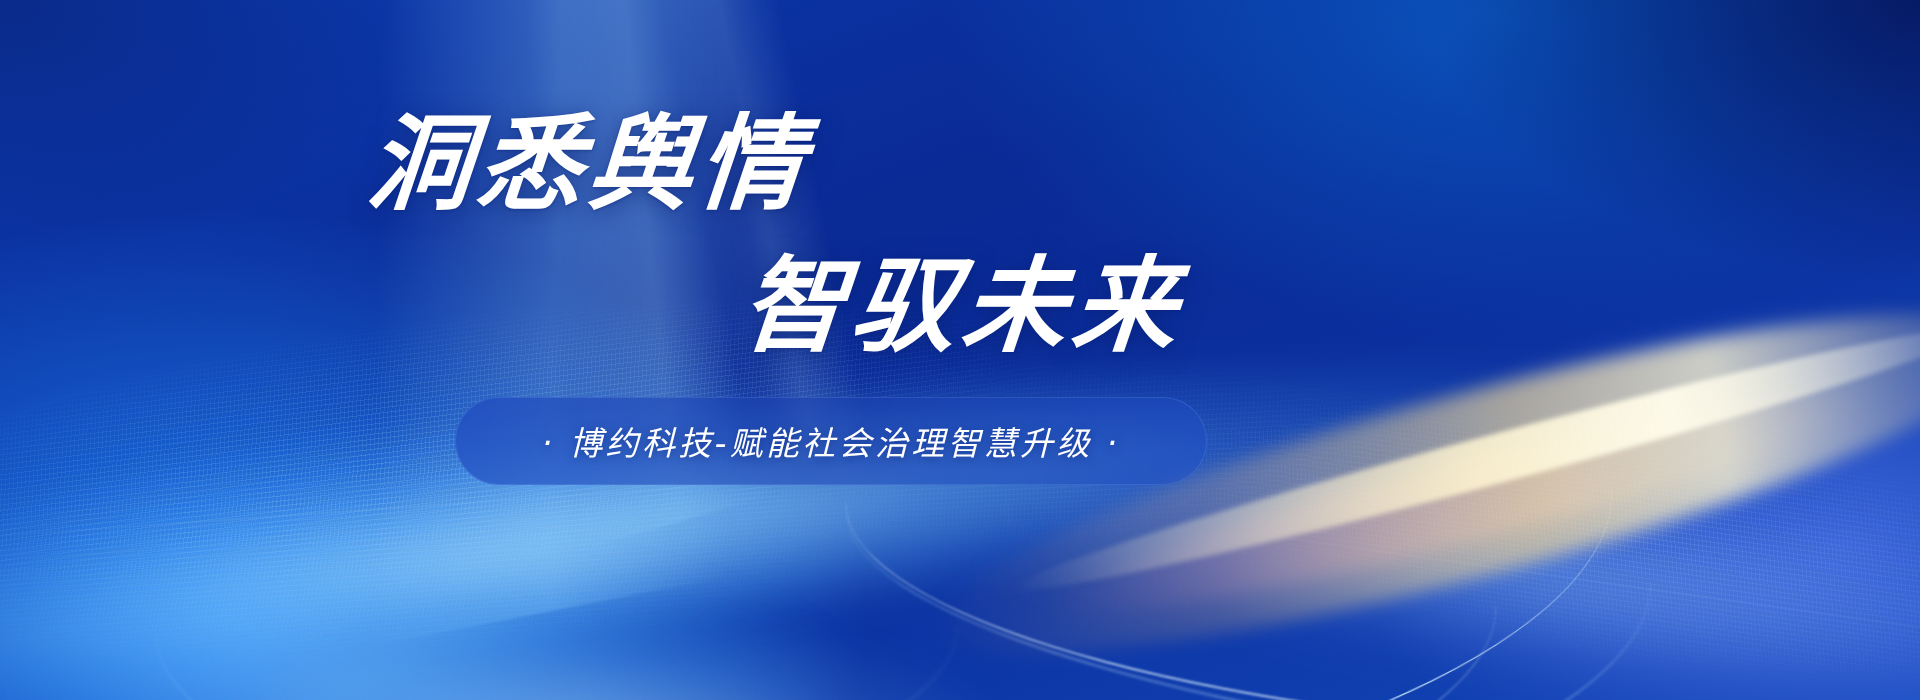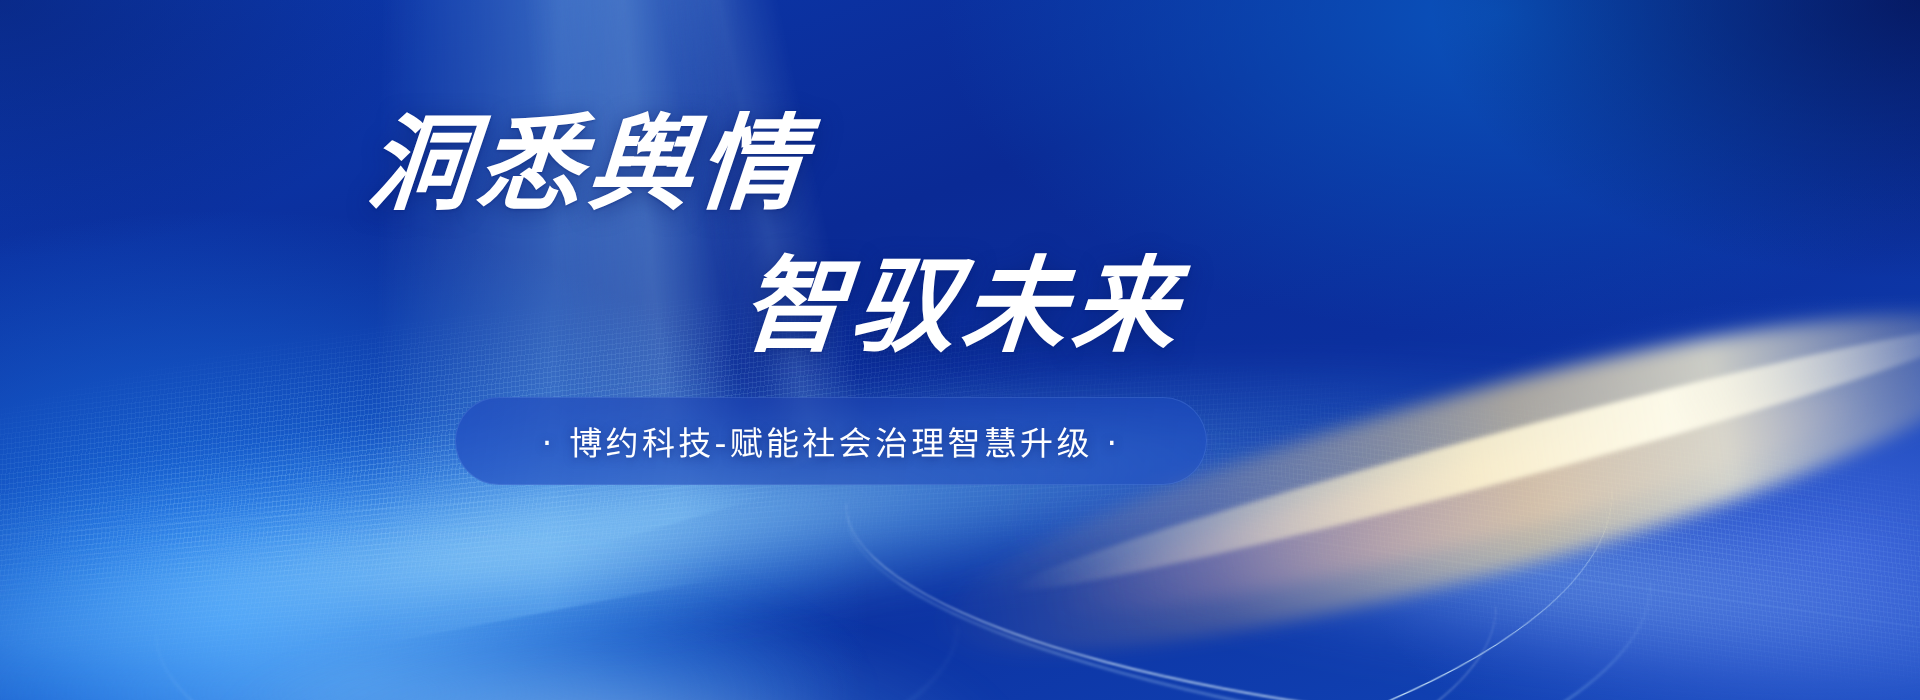--- a/index.html
+++ b/index.html
@@ -248,20 +248,21 @@
     display:flex;align-items:center;justify-content:center;
     backdrop-filter:blur(2px);
   }
   .badge-text{
     color:#ffffff;
     font-size:33px;
     letter-spacing:.10em;
     white-space:nowrap;
     font-family:"DejaVu Sans","Liberation Sans",sans-serif;
     text-shadow:0 2px 10px rgba(6,26,100,.5);
+    font-style:italic;
   }
 </style>
 </head>
 <body>
 
 <div class="banner">
 
   <div class="vignette"></div>
 
   <div class="sweep s1"></div>

